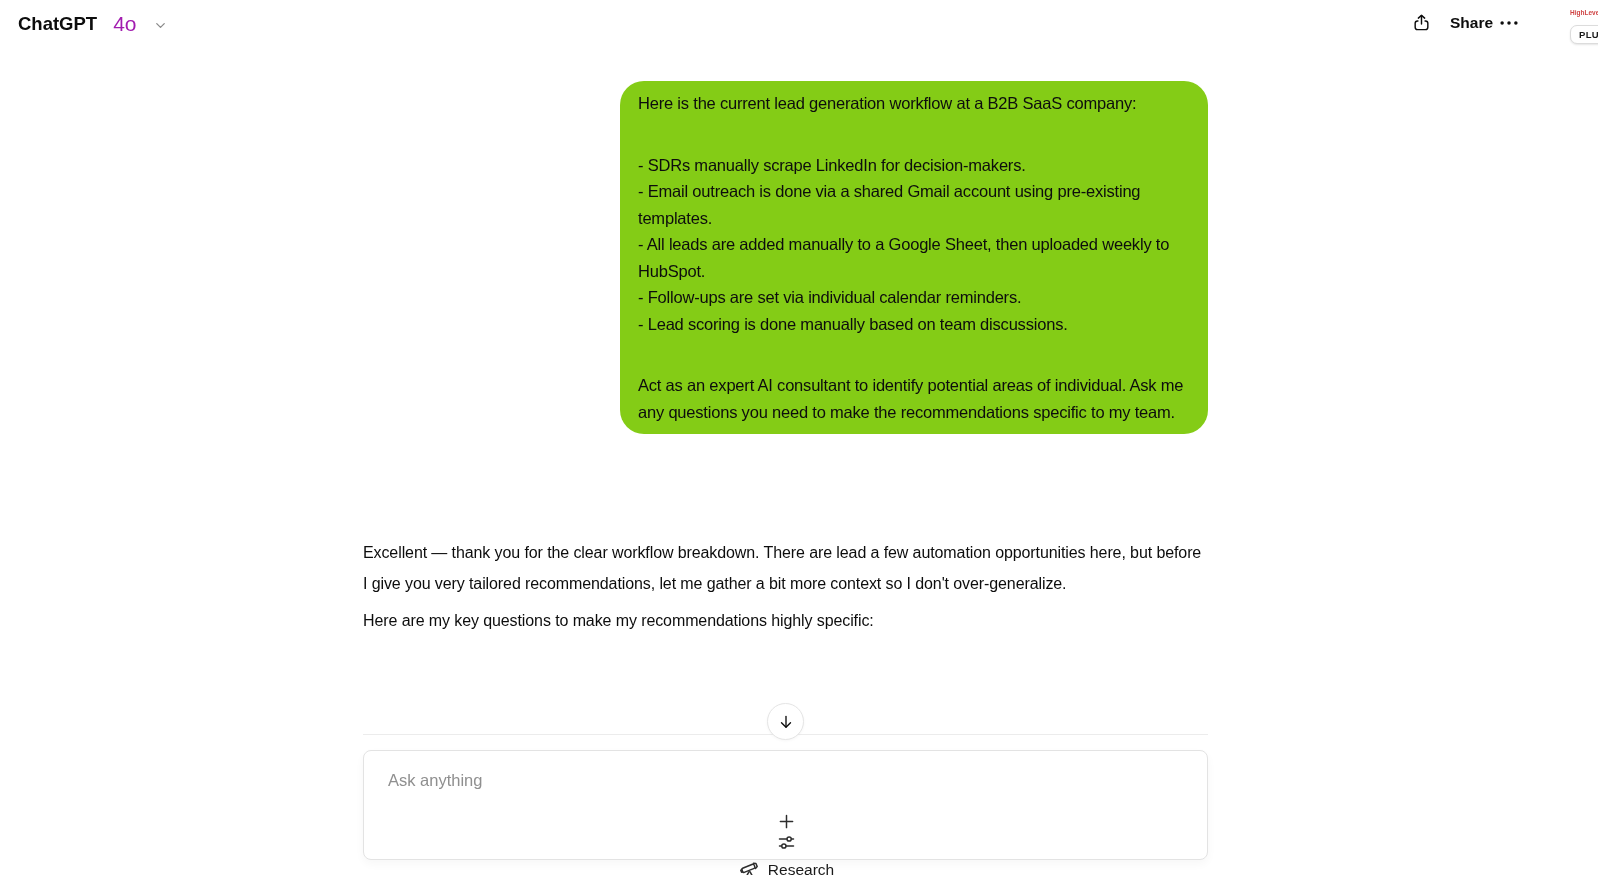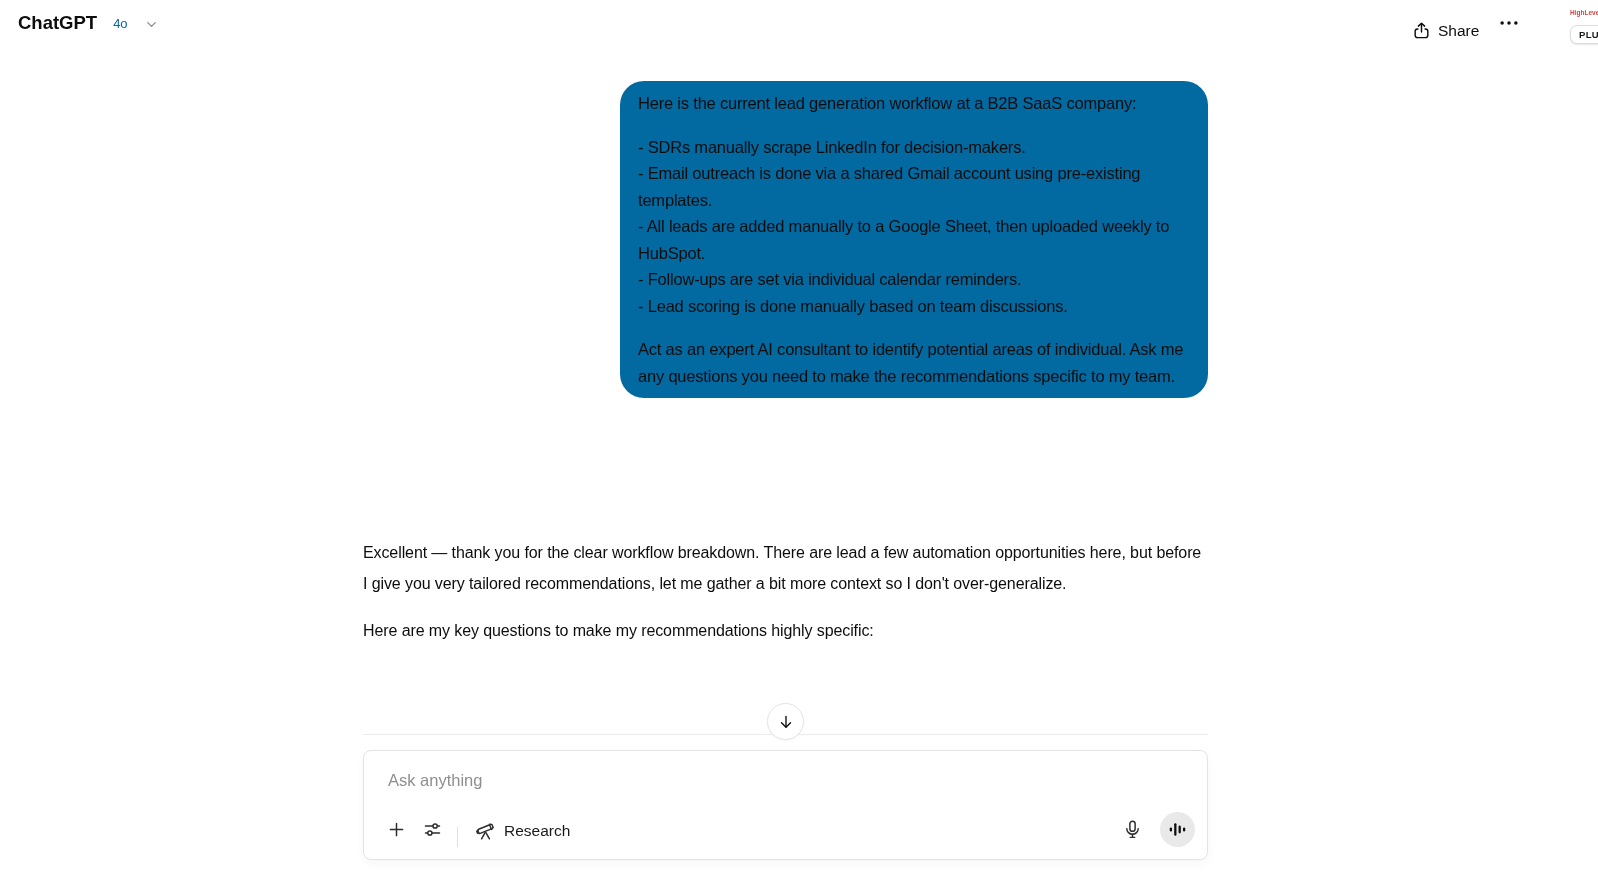--- a/index.html
+++ b/index.html
@@ -15,29 +15,29 @@
   
   .topbar {
     position: absolute; top: 0; left: 0; right: 0; height: 48px;
   }
   .model-switcher {
     position: absolute; left: 14px; top: 10px;
     display: flex; align-items: center; gap: 16px;
     cursor: pointer; padding: 2px 4px; border-radius: 8px;
   }
   .app-title { font-size: 18.5px; font-weight: 600; color: #0d0d0d; }
-  .model-name { font-size: 13px; font-weight: 400; color: #0369a1; }
+  .model-name { font-size: 21px; font-weight: 400; color: #a21caf; }
   .chev { width: 15px; height: 15px; stroke: #8a8a8a; fill: none; stroke-width: 2; stroke-linecap: round; stroke-linejoin: round; margin-top: 2px; }
 
   .share-btn {
     position: absolute; left: 1404px; top: 8px;
-    display: flex; align-items: center; gap: 7px;
-    background: none; border: none; cursor: pointer;
-    font-family: inherit; font-size: 15.5px; font-weight: 400; color: #0d0d0d;
-    padding: 5px 8px; border-radius: 8px; margin-top: 8px;
+    display: flex; align-items: center; gap: 19px;
+    background: none; border: none; cursor: pointer;
+    font-family: inherit; font-size: 15.5px; font-weight: 700; color: #0d0d0d;
+    padding: 5px 8px; border-radius: 8px;
   }
   .share-ic { width: 19px; height: 19px; stroke: #0d0d0d; fill: none; stroke-width: 1.8; stroke-linecap: round; stroke-linejoin: round; }
 
   .more-btn {
     position: absolute; left: 1492px; top: 10px;
     background: none; border: none; cursor: pointer;
     padding: 4px 6px; border-radius: 8px;
   }
   .more-ic { width: 22px; height: 18px; fill: #0d0d0d; }
 
@@ -52,33 +52,33 @@
     box-shadow: 0 1px 2px rgba(0,0,0,0.10);
     font-size: 9.5px; font-weight: 700; color: #1a1a1a;
     padding: 3px 8px 3px 8px; letter-spacing: 0.3px;
   }
 
   
   .column { position: absolute; left: 363px; top: 0; width: 845px; height: 875px; }
 
   .user-bubble {
     position: absolute; left: 257px; top: 81px; width: 588px;
-    background: #0369a1; border-radius: 24px;
+    background: #84cc16; border-radius: 24px;
     padding: 9px 18px;
     font-size: 16.5px; line-height: 26.5px; letter-spacing: -0.2px; color: #0d0d0d;
   }
   .user-bubble p { margin: 0; }
-  .user-bubble p + p { margin-top: 17px; }
+  .user-bubble p + p { margin-top: 35px; }
   .pre { white-space: pre-line; }
 
   .assistant-msg {
     position: absolute; left: 0; top: 537px; width: 845px;
     font-size: 16px; line-height: 31px; letter-spacing: -0.1px; color: #0d0d0d;
   }
-  .assistant-msg p + p { margin-top: 16px; }
+  .assistant-msg p + p { margin-top: 6px; }
 
   
   .divider {
     position: absolute; left: 0; top: 734px; width: 845px; height: 1px;
     background: #ececec;
   }
   .scroll-btn {
     position: absolute; left: 404px; top: 703px; width: 37px; height: 37px;
     background: #ffffff; border: 1px solid #e5e5e5; border-radius: 50%;
     display: flex; align-items: center; justify-content: center;
@@ -95,21 +95,21 @@
   }
   .composer-input {
     position: absolute; left: 24px; top: 16px; right: 24px;
     font-size: 16.5px; line-height: 26px; color: #8f8f8f;
     border: none; outline: none; background: transparent; width: 760px;
     font-family: inherit;
   }
   .composer-input::placeholder { color: #8f8f8f; opacity: 1; }
   .toolbar {
     position: absolute; left: 14px; right: 12px; bottom: 12px; height: 36px;
-    display: flex; align-items: flex-end;
+    display: flex; align-items: center; flex-direction: column;
   }
   .icon-btn {
     width: 36px; height: 36px; border-radius: 50%;
     background: none; border: none; cursor: pointer;
     display: flex; align-items: center; justify-content: center;
   }
   .tb-ic { width: 21px; height: 21px; stroke: #2d2d2d; fill: none; stroke-width: 1.7; stroke-linecap: round; stroke-linejoin: round; }
   .vdiv { width: 1px; height: 20px; background: #e0e0e0; margin: 0 7px; }
   .research-chip {
     display: flex; align-items: center; gap: 8px;

